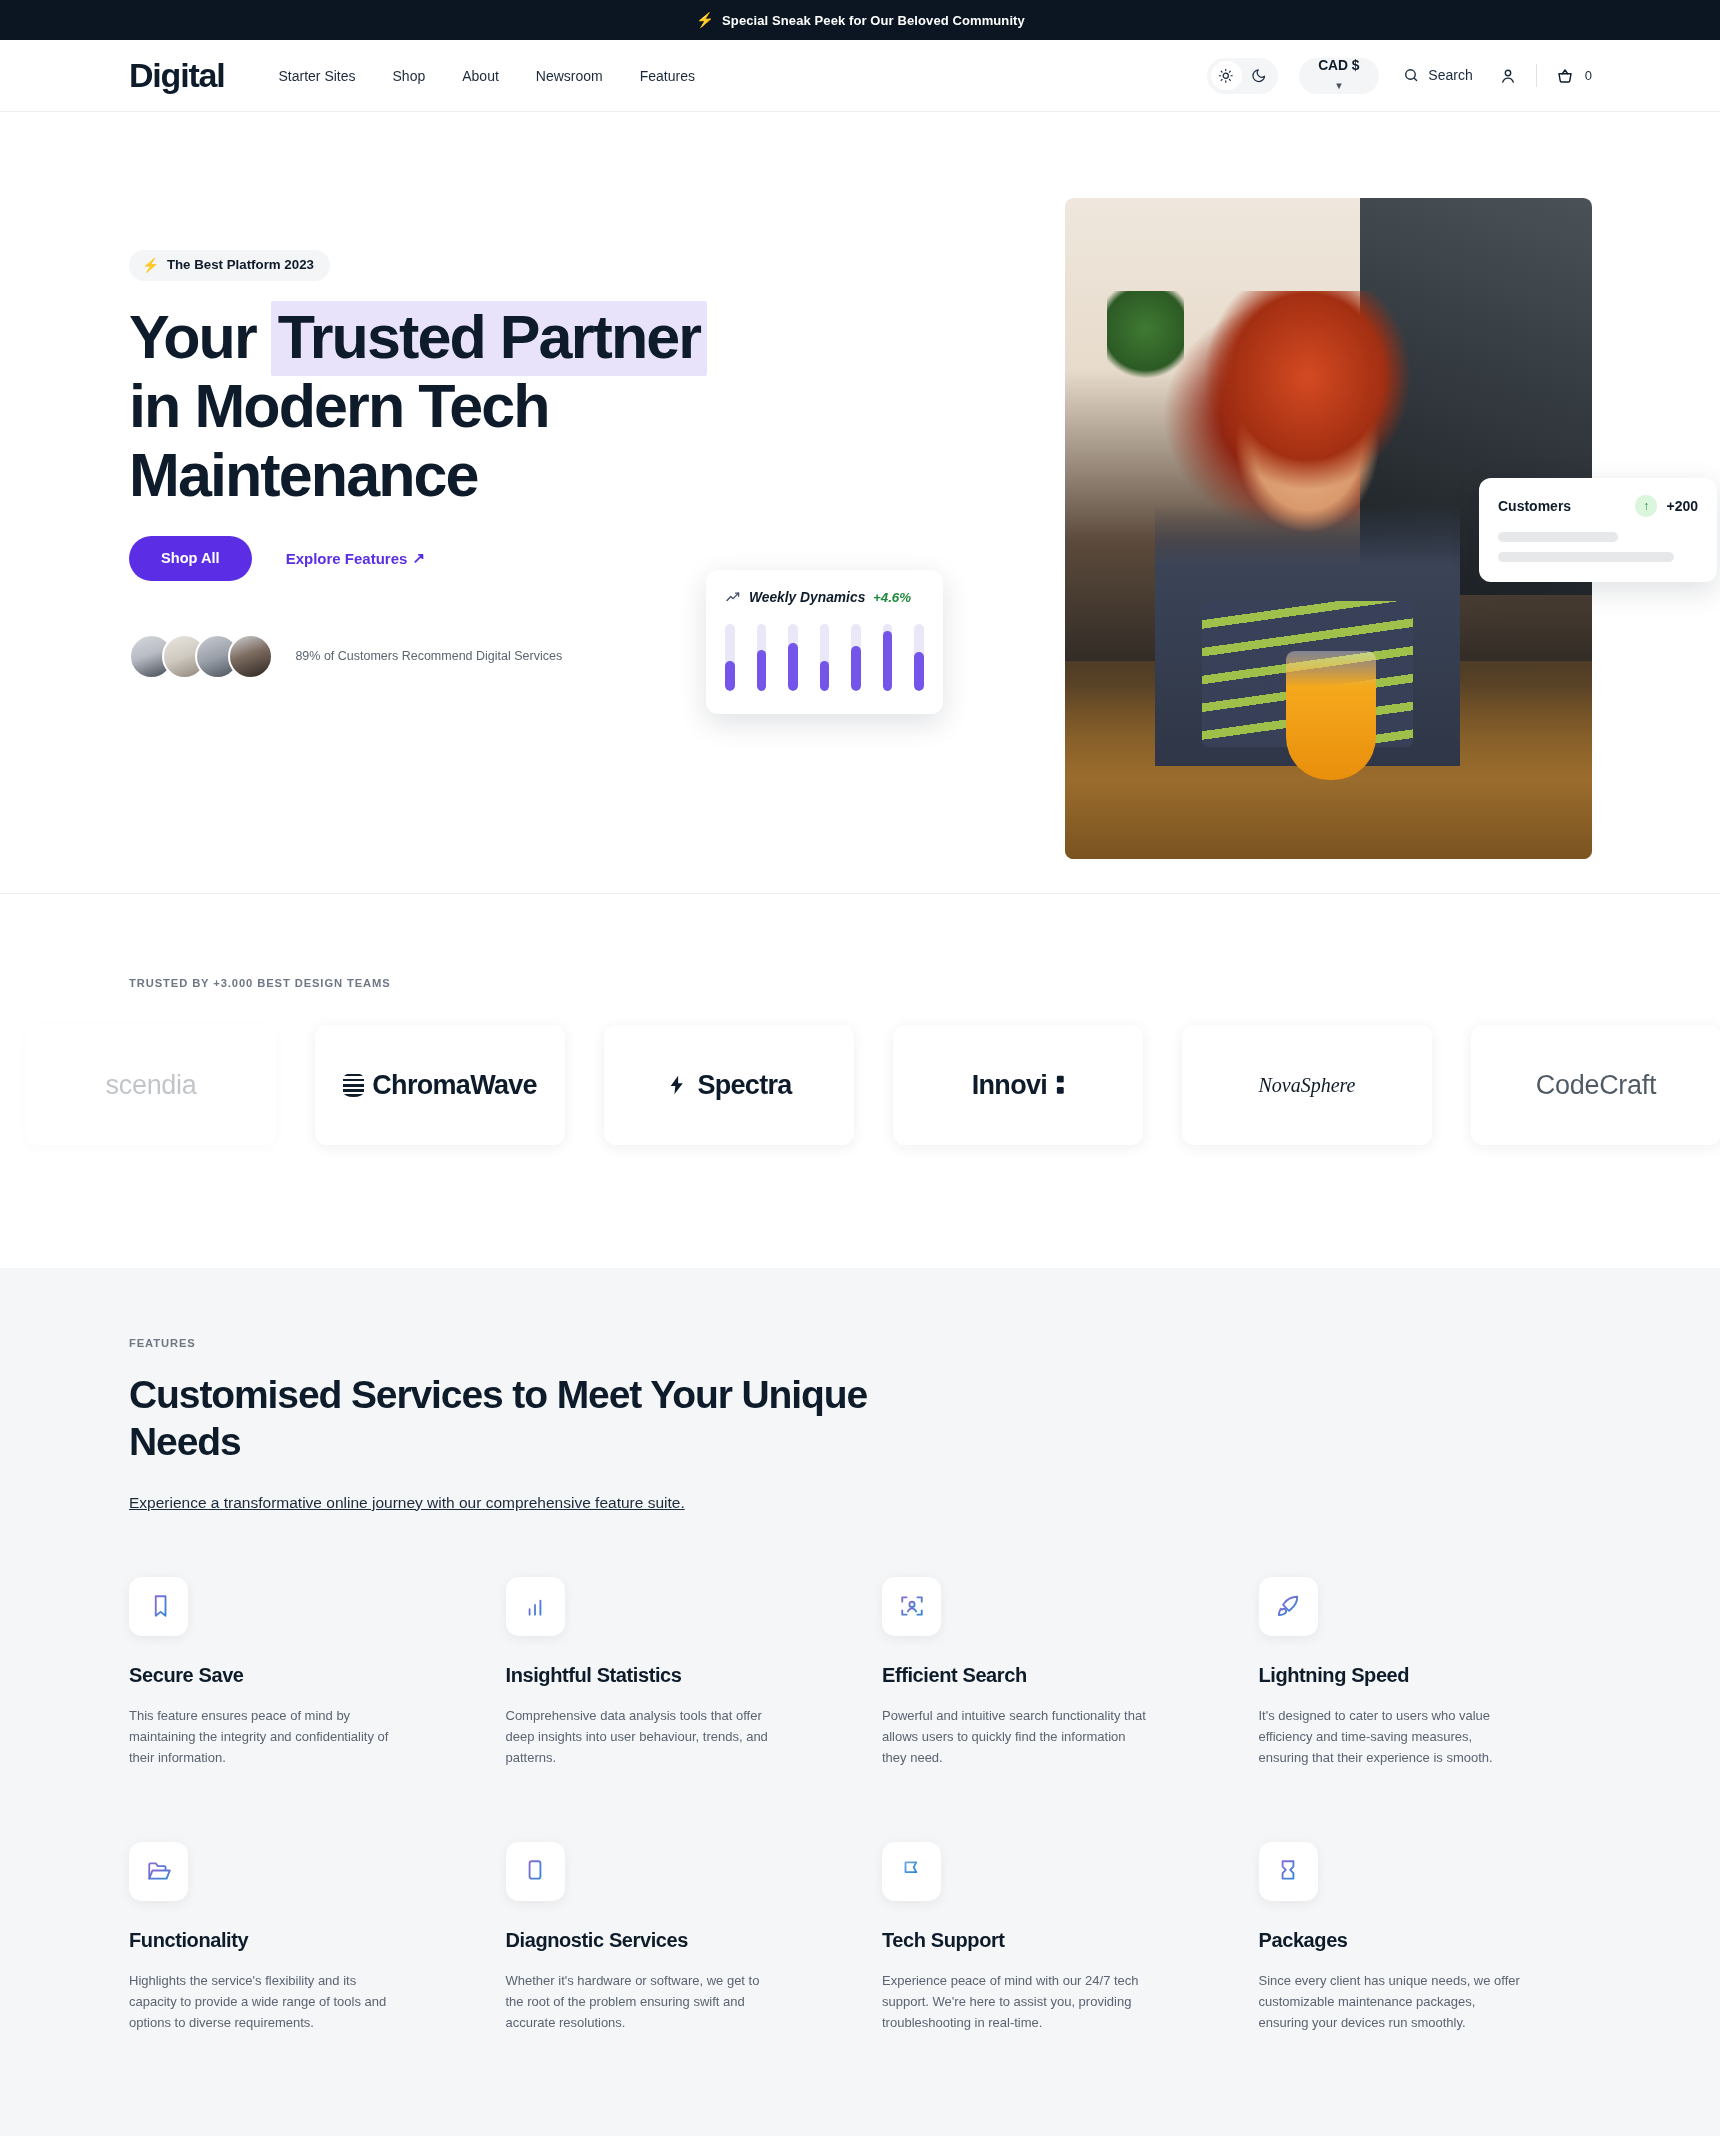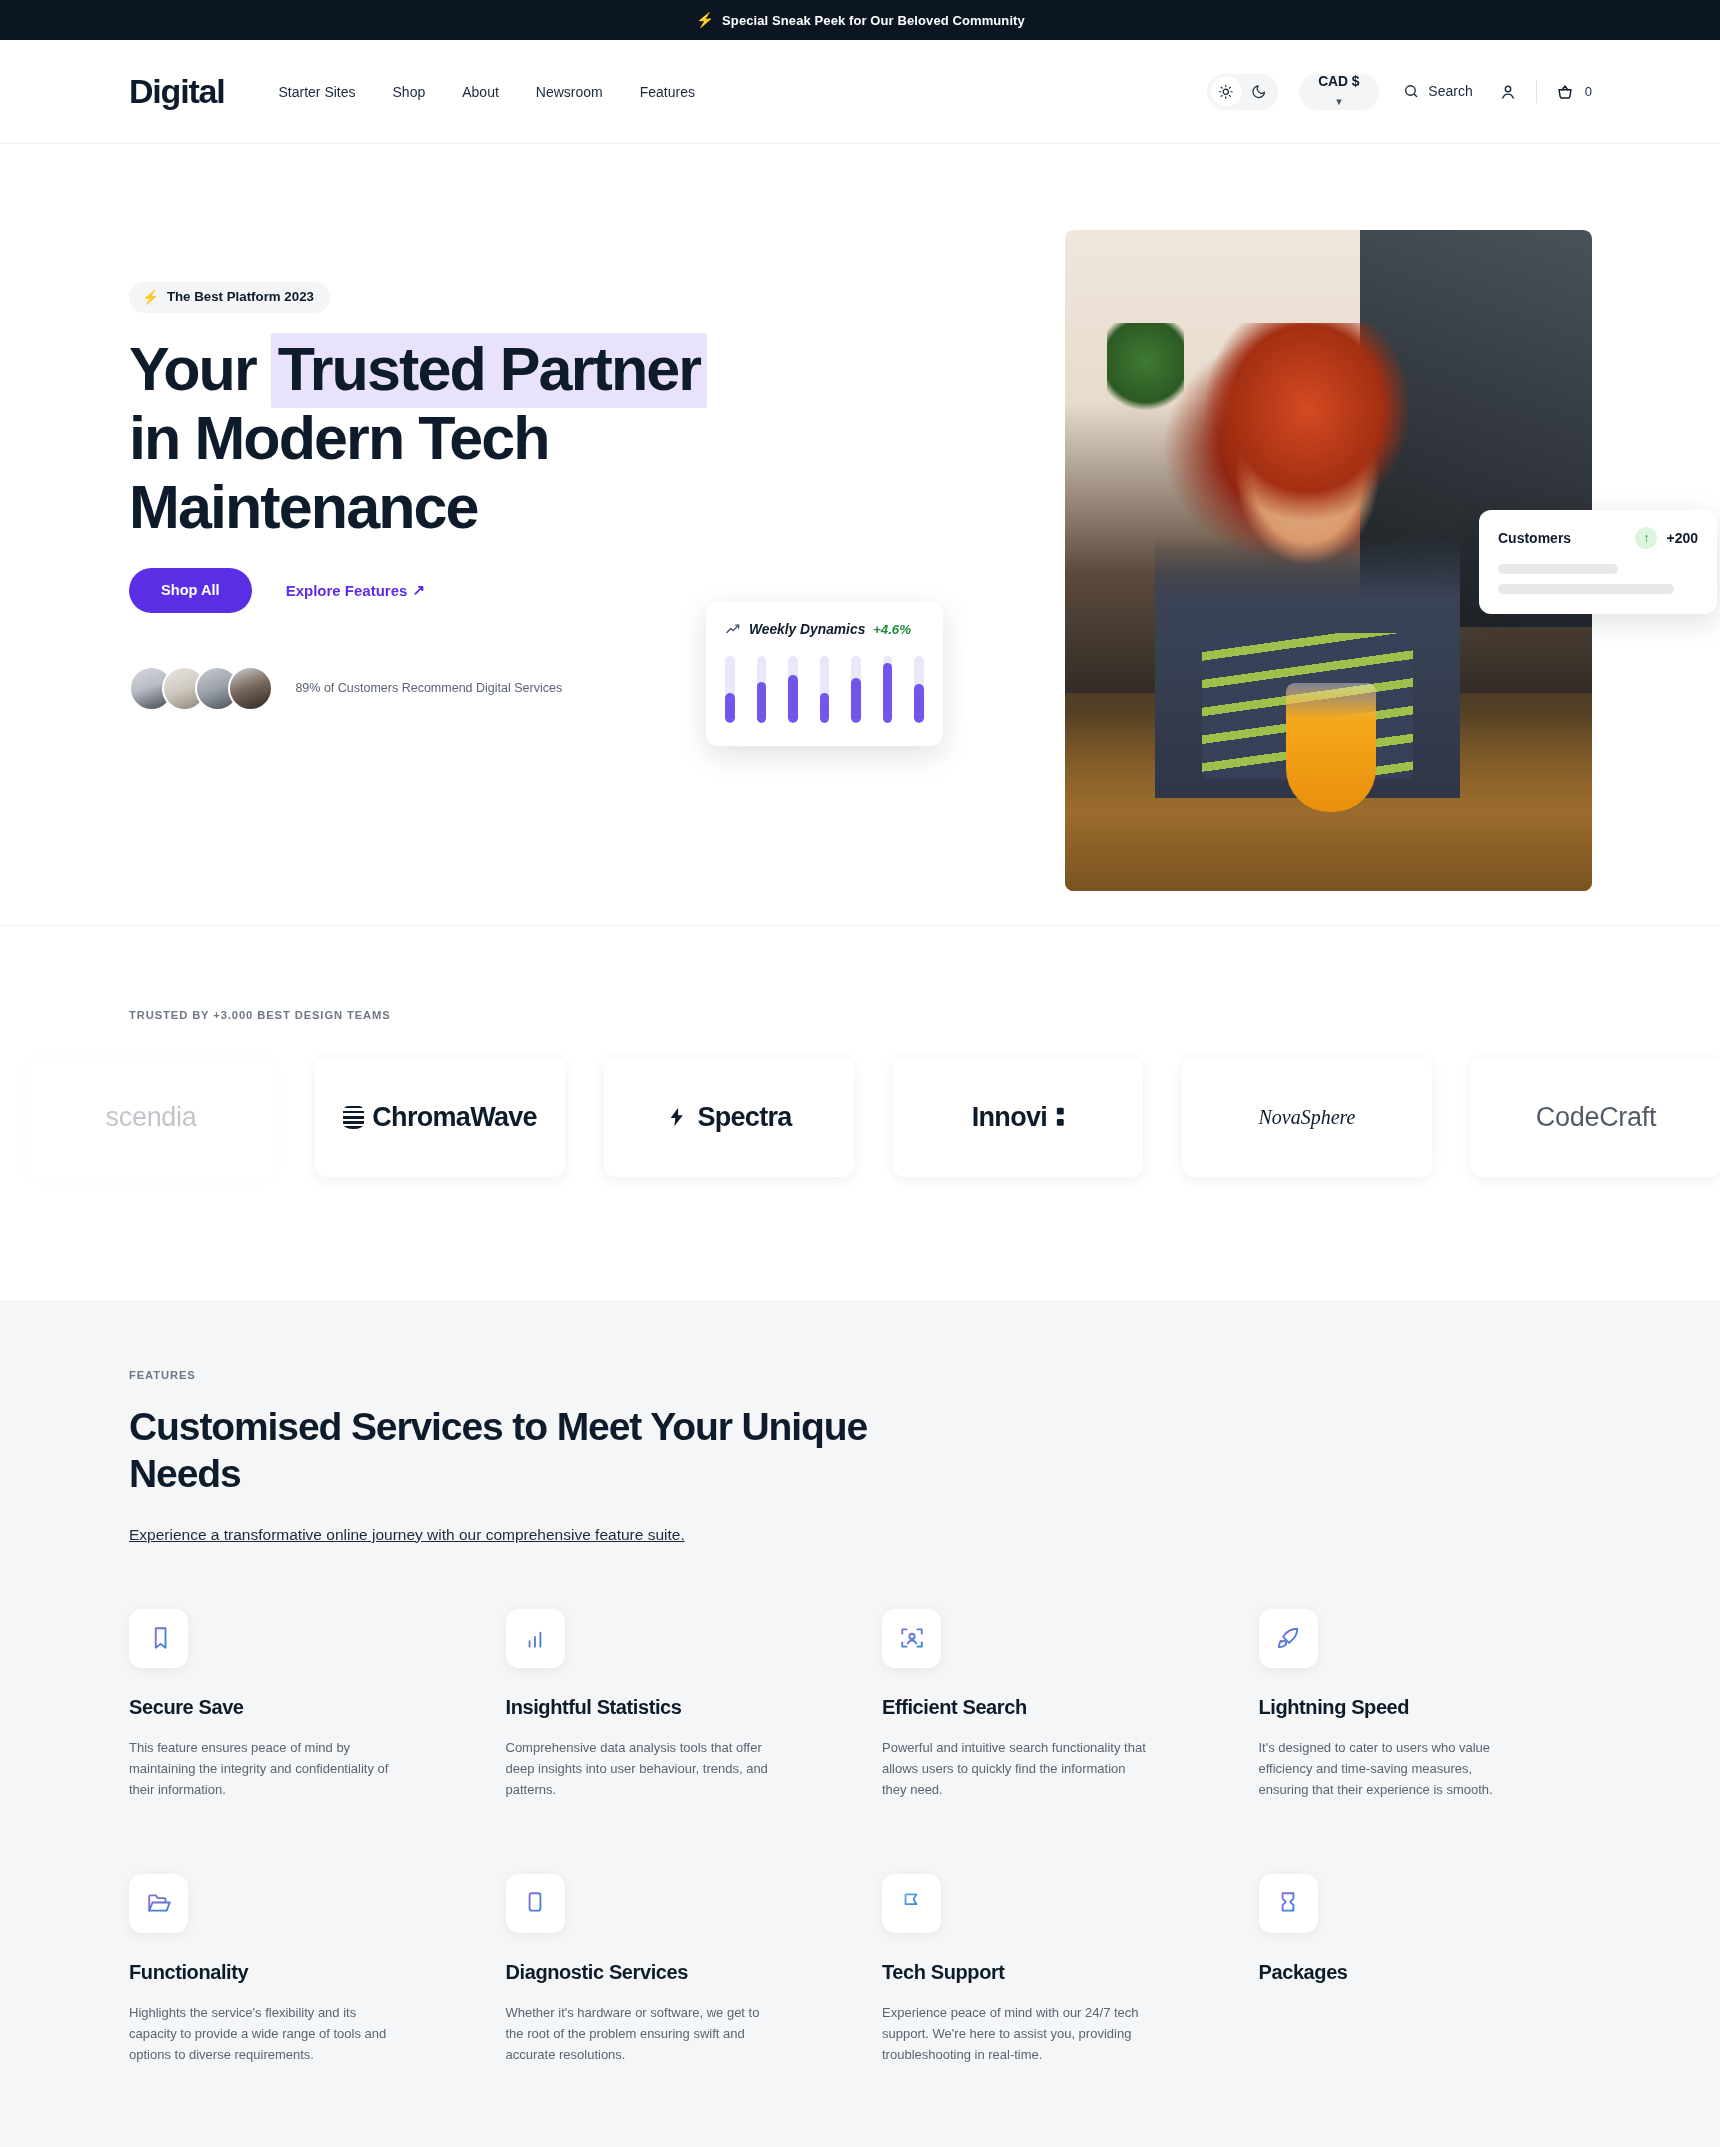--- a/index.html
+++ b/index.html
@@ -22,21 +22,21 @@
     justify-content: center;
     gap: 7.7px;
     font-size: 13px;
     font-weight: bold;
     letter-spacing: 0.1px;
   }
   .announce .bolt { color: #7b5cf0; font-size: 14.6px; line-height: 1; }
 
   
   .header {
-    height: 104px;
+    height: 72px;
     border-bottom: 0.9px solid #eceef1;
     display: flex;
     align-items: center;
     padding: 0 129px;
     background: #fff;
   }
   .logo {
     font-size: 34px;
     font-weight: bold;
     letter-spacing: -1.2px;
@@ -668,20 +668,21 @@
                 <linearGradient id="g8" x1="0" y1="0" x2="1" y2="1">
                   <stop offset="0" stop-color="#8b6ad4"></stop>
                   <stop offset="1" stop-color="#2f86d8"></stop>
                 </linearGradient>
               </defs>
             <path d="M7 3h10v5l-3 3 3 3v5H7v-5l3-3-3-3z"></path>
               <path d="M10 18h4"></path>
           </svg>
         </div>
         <div class="feat-title">Packages</div>
+        <div class="feat-desc">Since every client has unique needs, we offer customizable maintenance packages, ensuring your devices run smoothly.</div>
       </div>
     </div>
 
     <div class="bottom-imgs" style="padding-left:0;padding-right:0;">
       
       
     </div>
   </section>
 
 </div>

